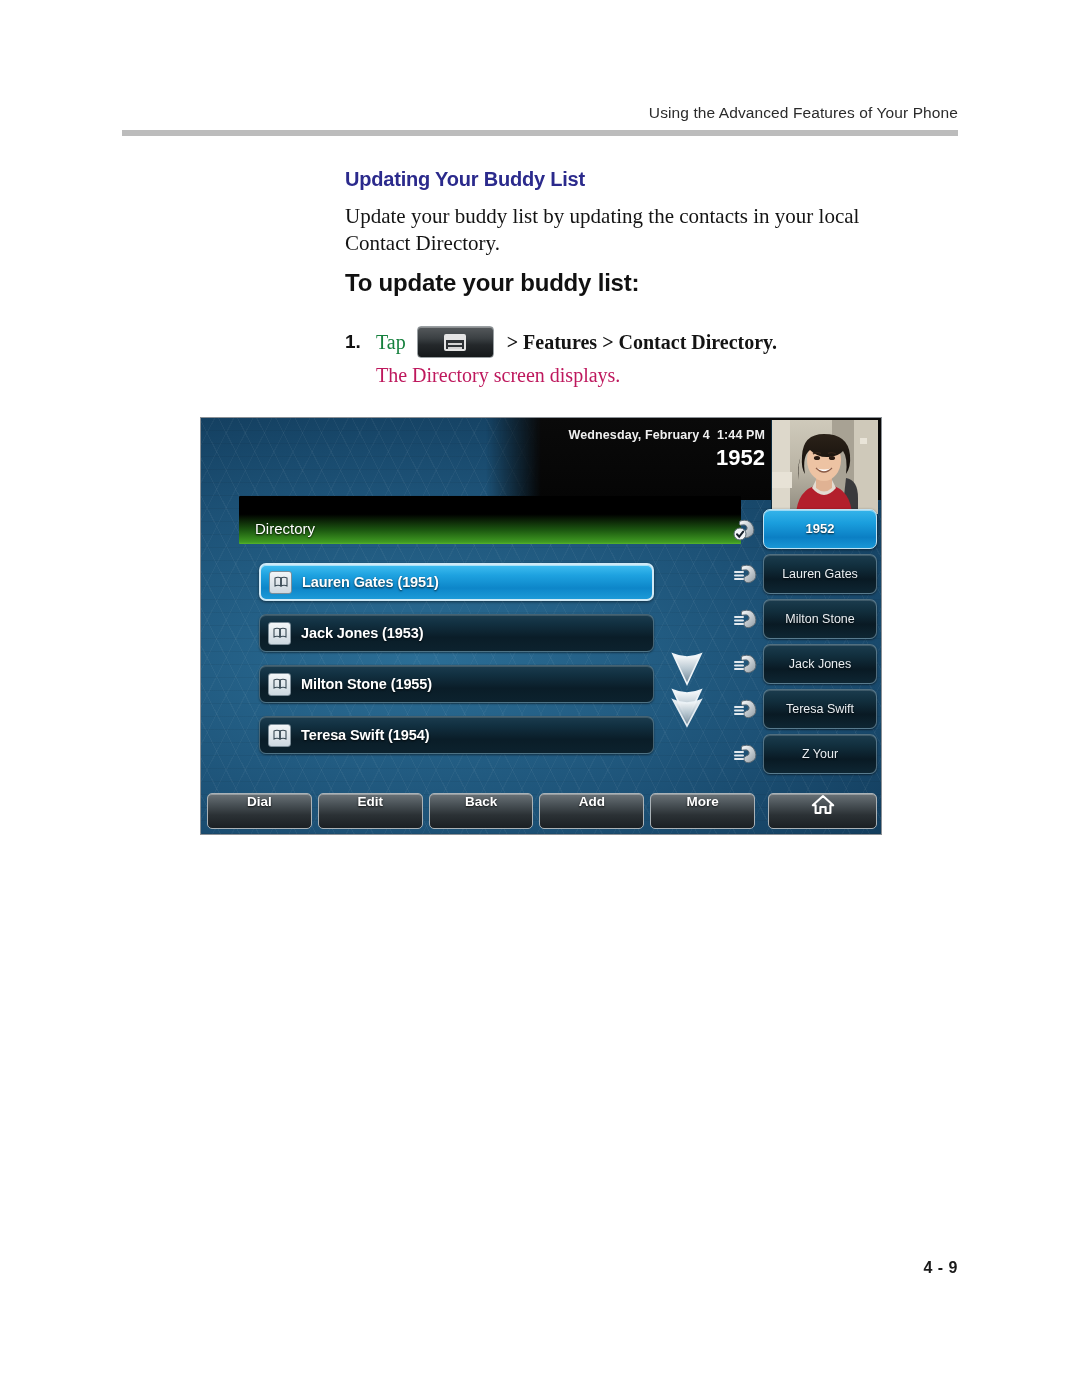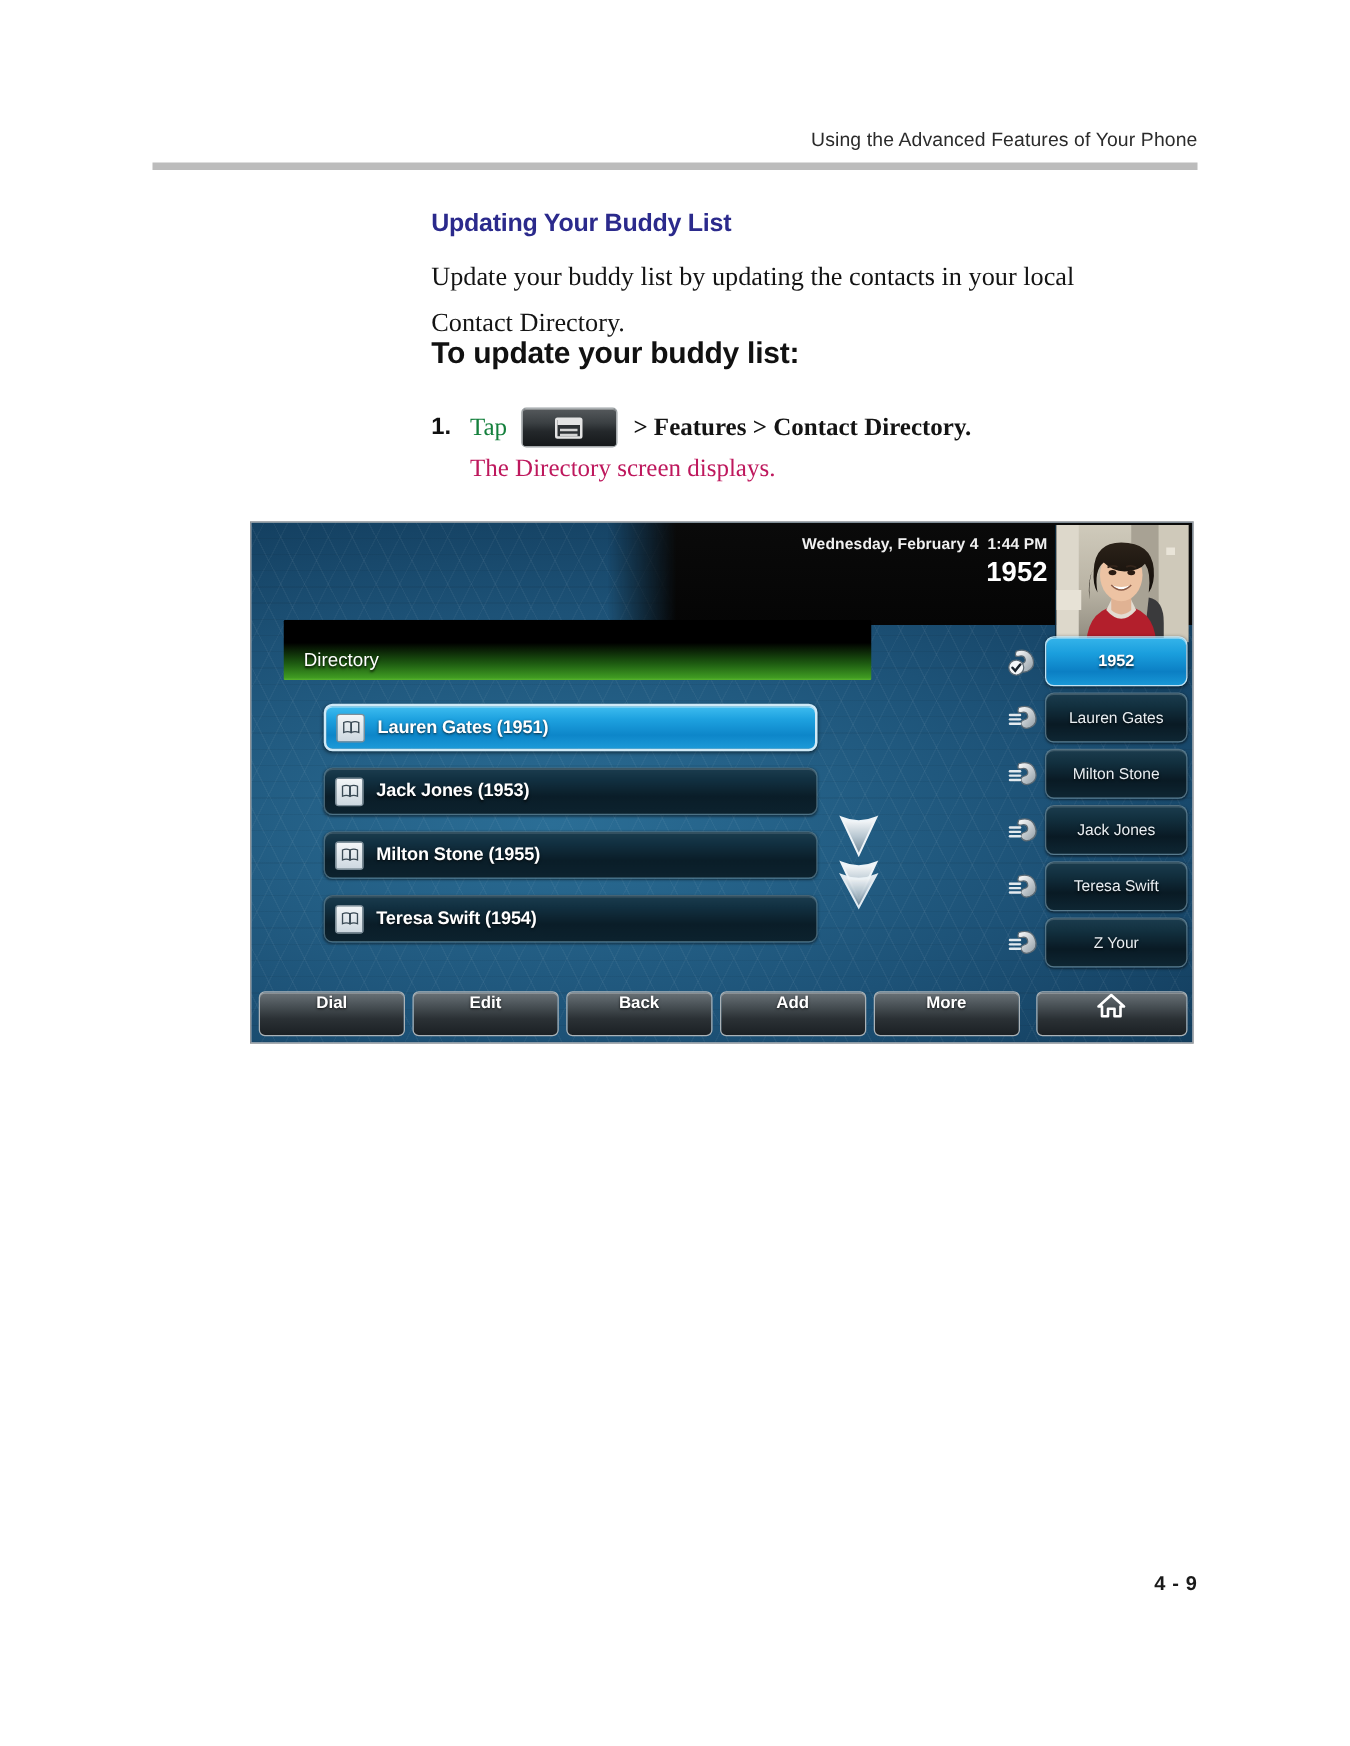--- a/index.html
+++ b/index.html
@@ -46,21 +46,21 @@
     font-size: 20px;
     color: #2b2a8c;
     letter-spacing: -0.2px;
   }
   .intro-para {
     position: absolute;
     top: 203px;
     left: 345px;
     width: 520px;
     font-size: 21px;
-    line-height: 37px;
+    line-height: 27px;
     color: #141414;
   }
   .sub-title {
     position: absolute;
     top: 269px;
     left: 345px;
     font-family: "Liberation Sans", sans-serif;
     font-weight: bold;
     font-size: 24px;
     color: #111111;
@@ -140,21 +140,21 @@
     left: 376px;
     font-size: 20px;
     color: #be185d;
   }
 
   
   .phone {
     position: absolute;
     left: 200px;
     top: 417px;
-    width: 755px;
+    width: 682px;
     height: 418px;
     background:
       radial-gradient(ellipse 120% 90% at 32% 58%, #2b6e96 0%, #1d5277 45%, #123c5c 75%, #0c2a42 100%);
     border: 1px solid #8c9196;
     box-sizing: border-box;
     overflow: hidden;
     font-family: "Liberation Sans", sans-serif;
   }
   
   .phone-texture {
@@ -203,26 +203,27 @@
     width: 106px;
     height: 94px;
     overflow: hidden;
     border-left: 1px solid #0d2a3d;
   }
   .avatar svg { display:block; }
 
   
   .dir-banner {
     position: absolute;
-    left: 26px;
+    left: 38px;
     top: 78px;
     width: 470px;
     height: 48px;
     background: linear-gradient(180deg, #000000 0%, #000000 38%, #1d5a11 72%, #3f9a22 96%, #58b32c 100%);
     border-radius: 1px;
+    padding-left: 32px;
   }
   .dir-banner-label {
     position: absolute;
     left: 16px;
     bottom: 7px;
     color: #ffffff;
     font-size: 15px;
     font-weight: 500;
     text-shadow: 0 1px 2px rgba(0,0,0,.9);
   }

